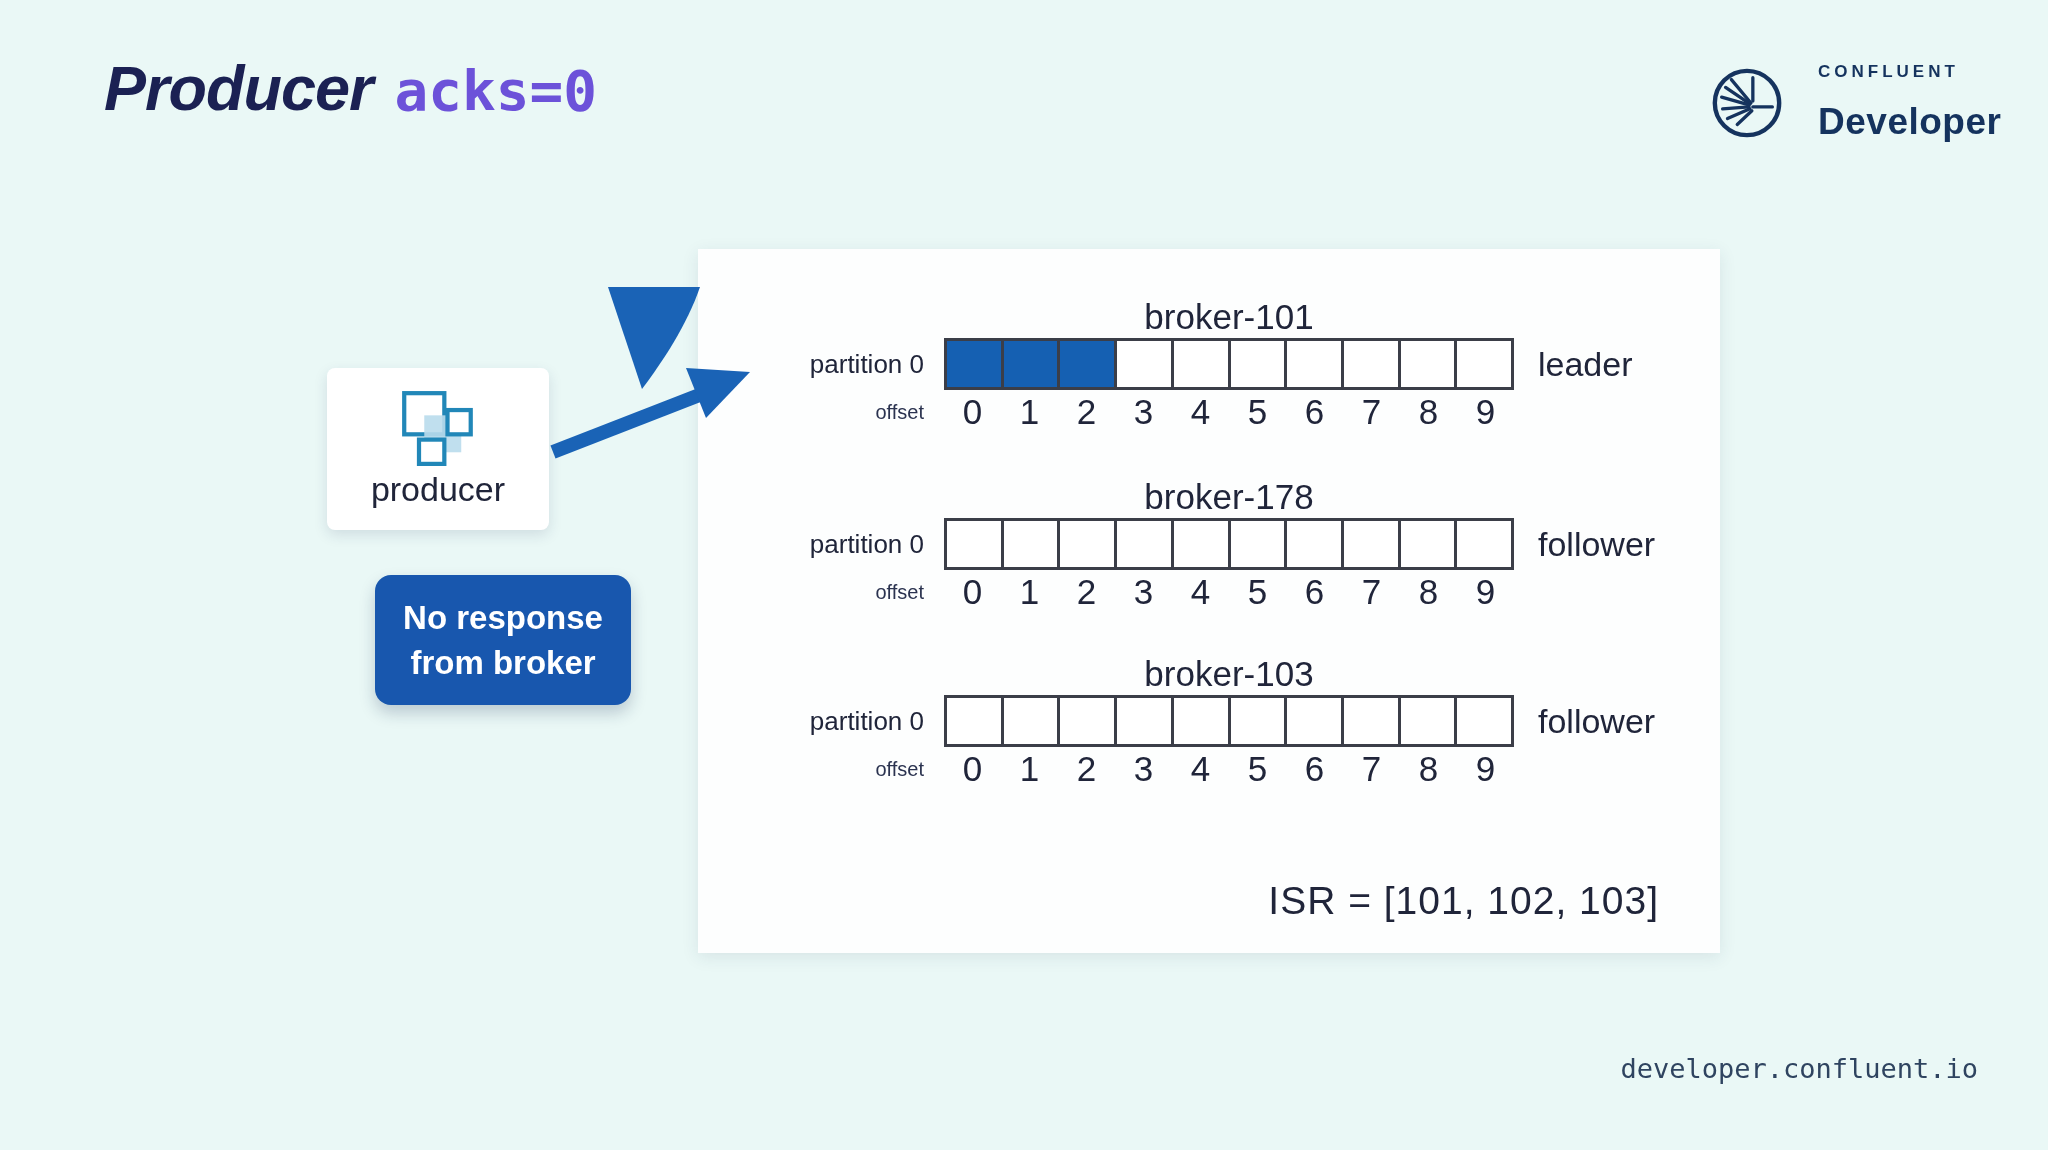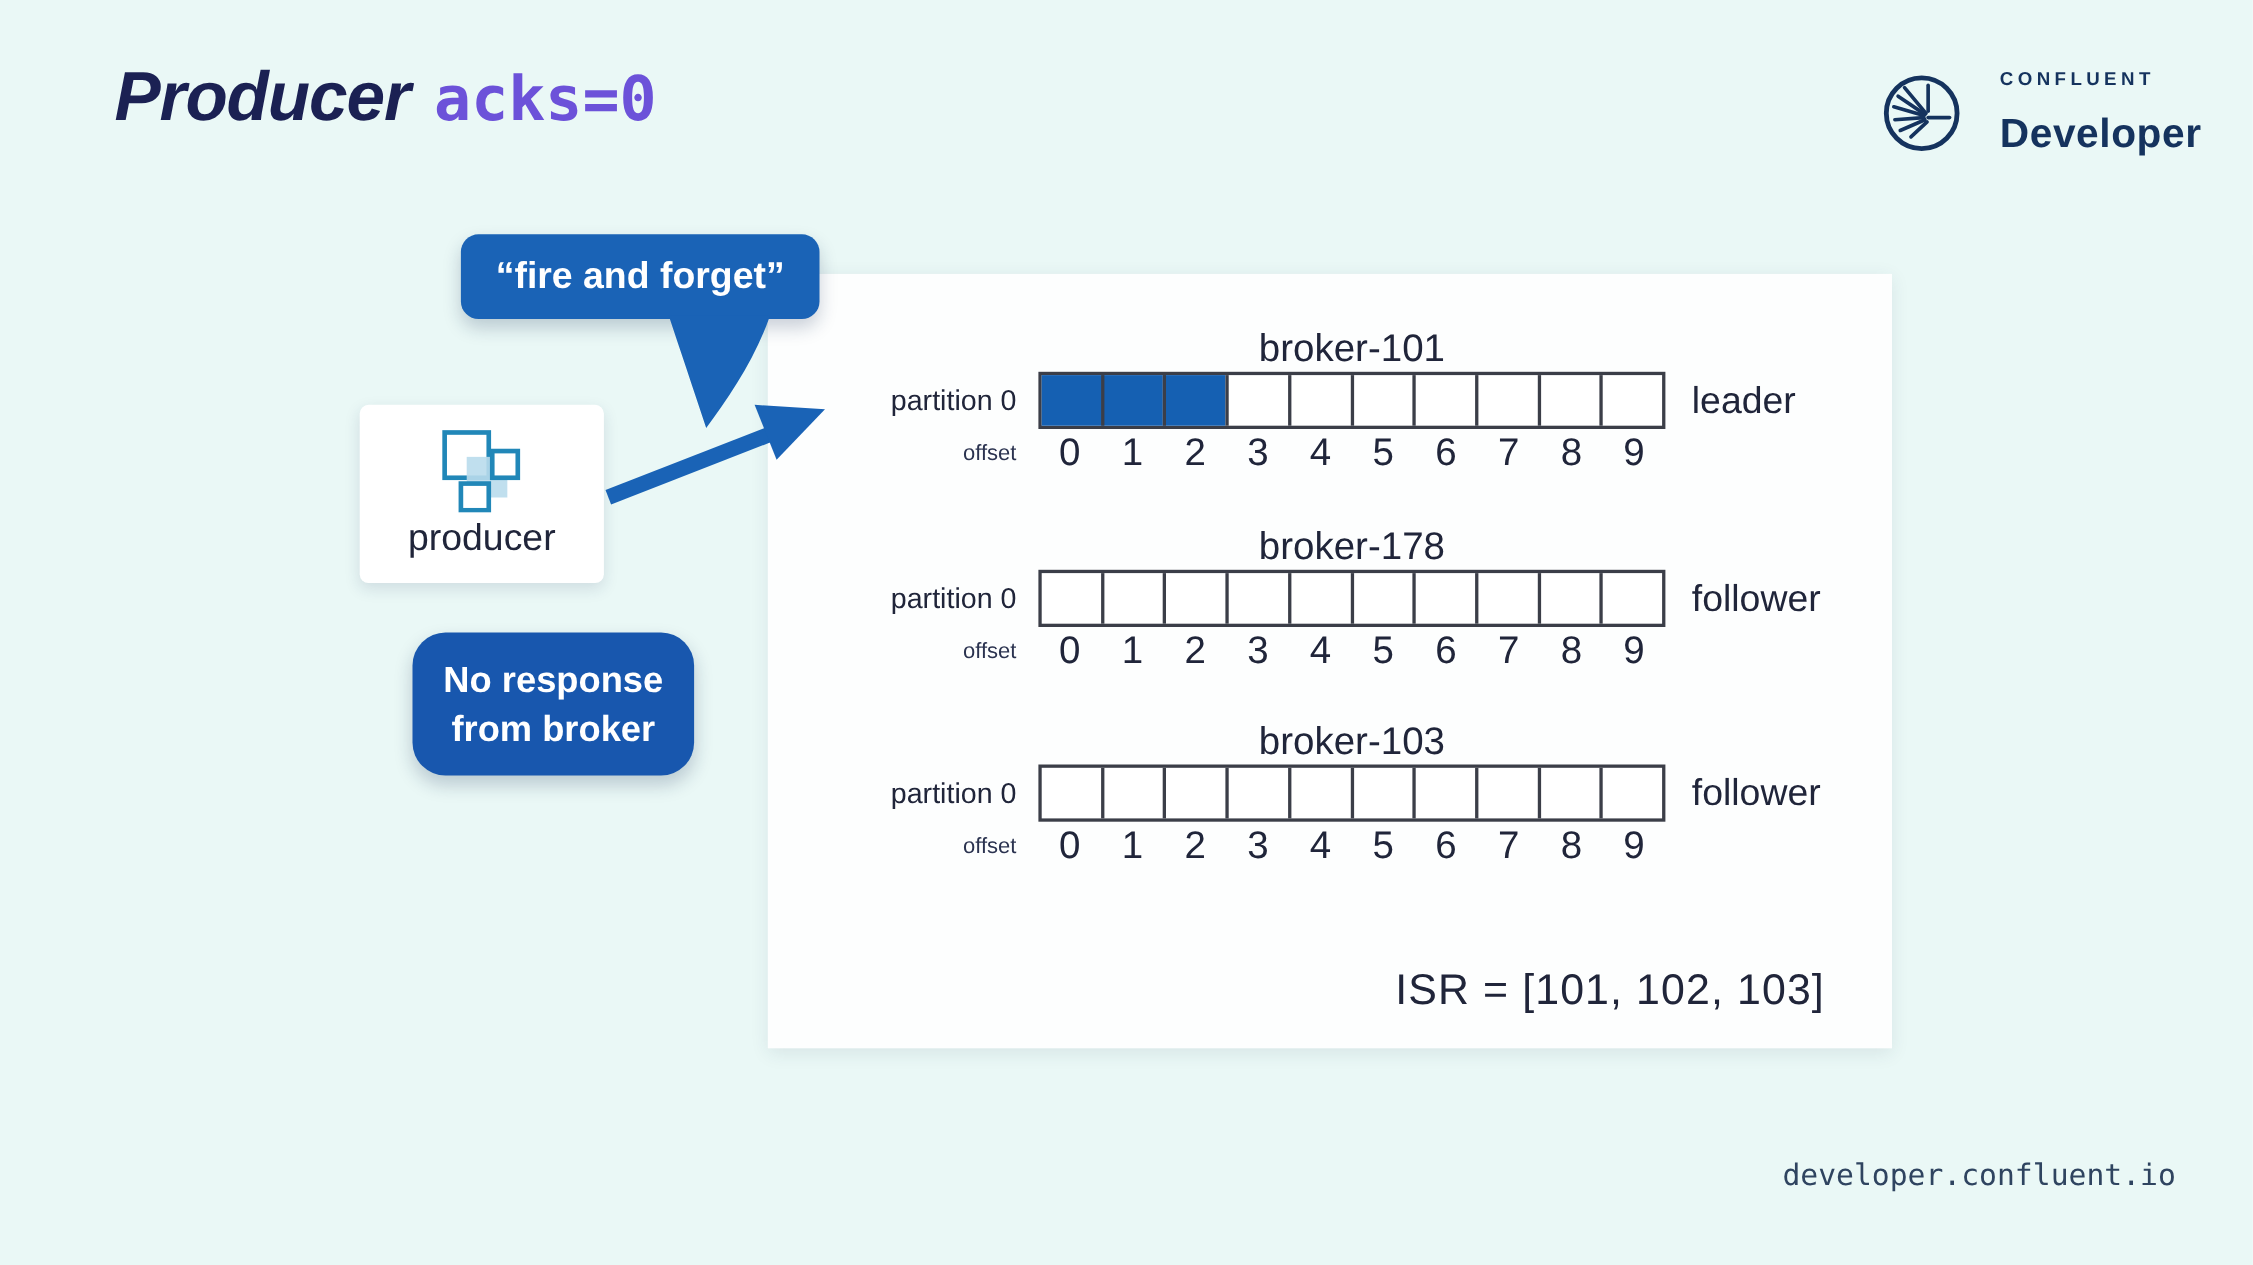--- a/index.html
+++ b/index.html
@@ -31,21 +31,21 @@
 
   .arrow-svg{position:absolute;left:540px;top:355px;width:220px;height:120px;z-index:5;}
 
   .producer-box{position:absolute;left:327px;top:368px;width:222px;height:162px;background:#fff;
           border-radius:8px;box-shadow:0 5px 14px rgba(30,50,90,.13);display:flex;flex-direction:column;
           align-items:center;justify-content:center;z-index:4;}
   .producer-icon{width:76px;height:76px;margin-bottom:4px;}
   .producer-label{font-size:34px;color:var(--ink);}
 
   .noresp{position:absolute;left:375px;top:575px;width:256px;height:130px;background:var(--accent-dark);
-          border-radius:30px;color:#fff;font-weight:700;font-size:33px;line-height:45px;display:flex;
+          border-radius:16px;color:#fff;font-weight:700;font-size:33px;line-height:45px;display:flex;
           flex-direction:column;align-items:center;justify-content:center;z-index:4;
           box-shadow:0 8px 16px rgba(20,40,80,.22);}
 
   
   .panel{position:absolute;left:698px;top:249px;width:1022px;height:704px;background:var(--panel);
          box-shadow:0 4px 16px rgba(40,60,90,.10);z-index:1;}
   .brokers{position:absolute;inset:0;padding-left:40px;}
   .broker-group{position:absolute;left:0;width:100%;height:160px;}
   .broker-group:nth-of-type(1){top:48px;}
   .broker-group:nth-of-type(2){top:228px;}
@@ -92,23 +92,20 @@
         <path d="M43 46 L20 56"></path>
         <path d="M45 48 L30 62"></path>
       </g>
     </svg>
     <div class="logo-text">
       <span class="logo-brand">CONFLUENT</span>
       <span class="logo-product">Developer</span>
     </div>
   </div>
 
-  <div class="bubble">
-    <span>“fire and forget”</span>
-  </div>
   <svg class="bubble-tail" viewBox="0 0 120 104">
     <path d="M13 0 L105 0 C92 38 68 74 47 102 C35 66 23 30 13 0 Z" fill="var(--accent)"></path>
   </svg>
 
   <svg class="arrow-svg" viewBox="0 0 220 120">
     <line x1="13" y1="97" x2="162" y2="39" stroke="var(--accent)" stroke-width="14"></line>
     <polygon points="210,17 166,63 146,13" fill="var(--accent)"></polygon>
   </svg>
 
   <div class="producer-box">

